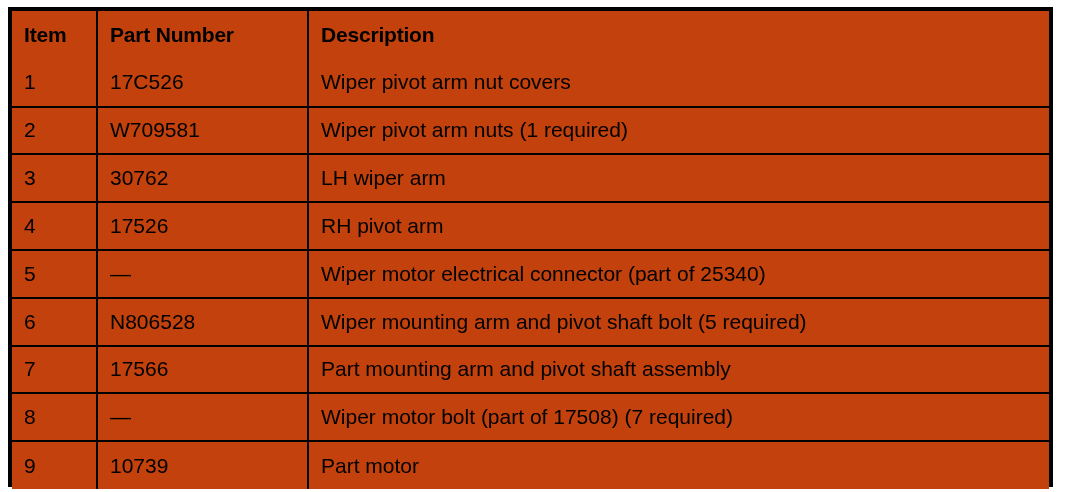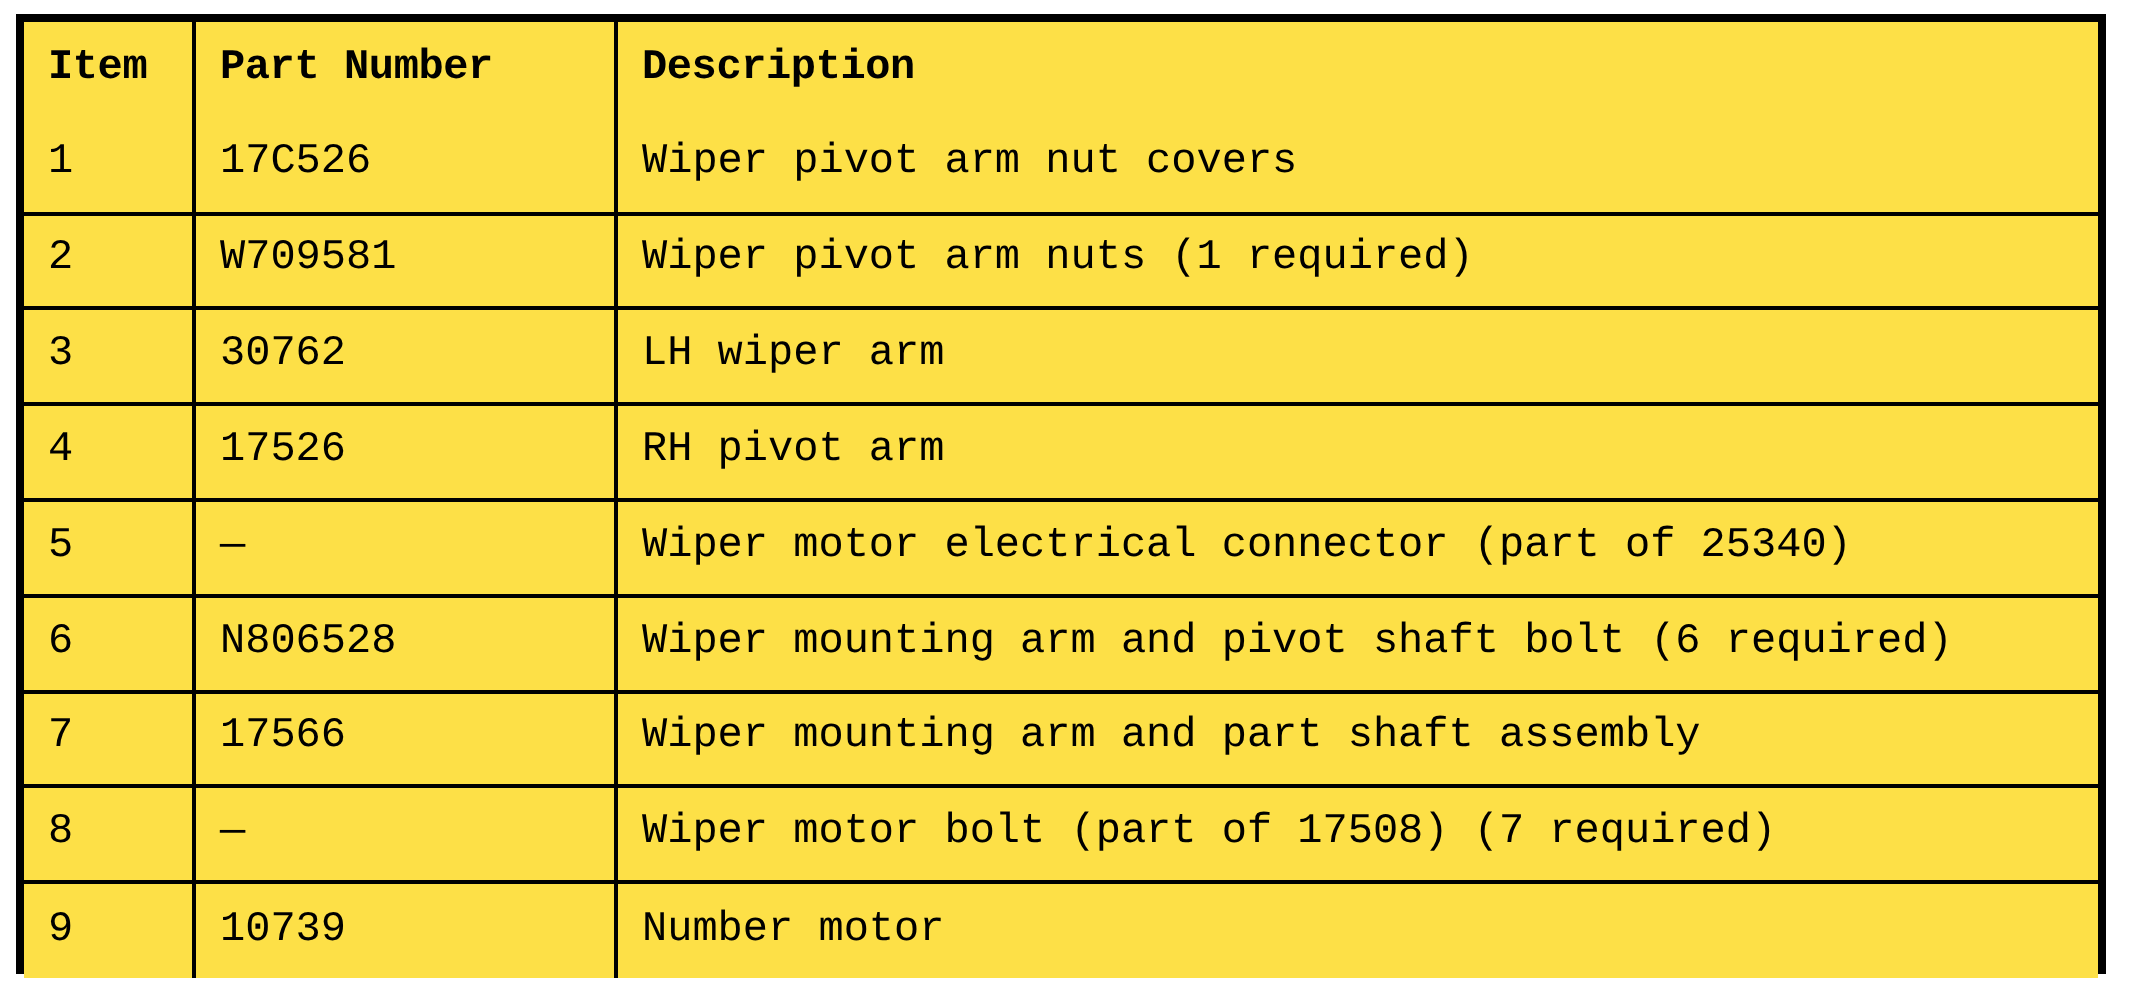--- a/index.html
+++ b/index.html
@@ -24,22 +24,21 @@
     box-sizing: border-box;
     border: 4px solid #000000;
     background: #ffffff;
   }
 
   table.parts-table {
     width: 100%;
     height: 100%;
     border-collapse: collapse;
     table-layout: fixed;
-    background: #fde047;
-    font-family: Liberation Mono, monospace;
+    background: #c2410c;
   }
 
   table.parts-table col.col-item   { width: 85px; }
   table.parts-table col.col-part   { width: 211px; }
   table.parts-table col.col-desc   { width: auto; }
 
   table.parts-table tr {
     height: 47.8px;
   }
 
@@ -119,32 +118,32 @@
         <td class="cell-desc">RH pivot arm</td>
       </tr>
       <tr>
         <td class="cell-item">5</td>
         <td class="cell-part">—</td>
         <td class="cell-desc">Wiper motor electrical connector (part of 25340)</td>
       </tr>
       <tr>
         <td class="cell-item">6</td>
         <td class="cell-part">N806528</td>
-        <td class="cell-desc">Wiper mounting arm and pivot shaft bolt (6 required)</td>
+        <td class="cell-desc">Wiper mounting arm and pivot shaft bolt (5 required)</td>
       </tr>
       <tr>
         <td class="cell-item">7</td>
         <td class="cell-part">17566</td>
-        <td class="cell-desc">Wiper mounting arm and part shaft assembly</td>
+        <td class="cell-desc">Part mounting arm and pivot shaft assembly</td>
       </tr>
       <tr>
         <td class="cell-item">8</td>
         <td class="cell-part">—</td>
         <td class="cell-desc">Wiper motor bolt (part of 17508) (7 required)</td>
       </tr>
       <tr>
         <td class="cell-item">9</td>
         <td class="cell-part">10739</td>
-        <td class="cell-desc">Number motor</td>
+        <td class="cell-desc">Part motor</td>
       </tr>
     </tbody>
   </table>
 </div>
 
 </body></html>

